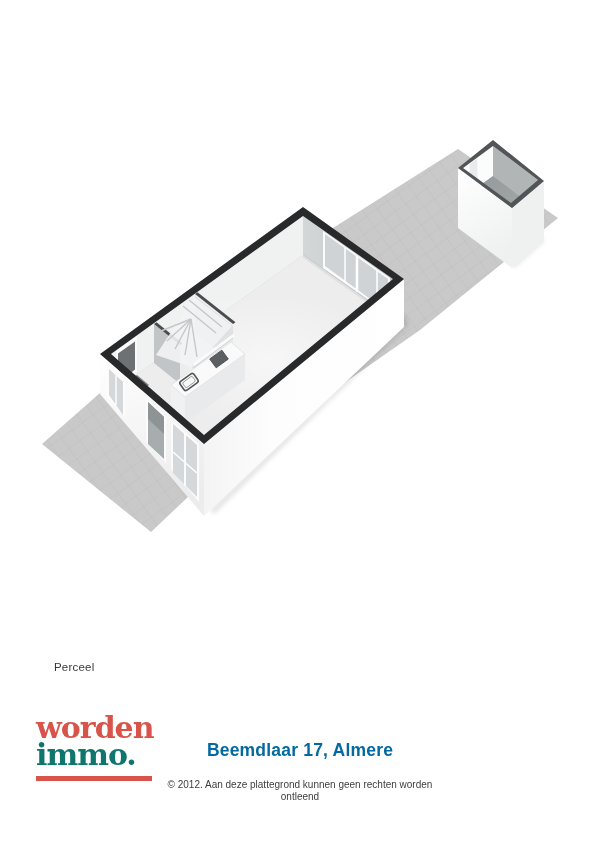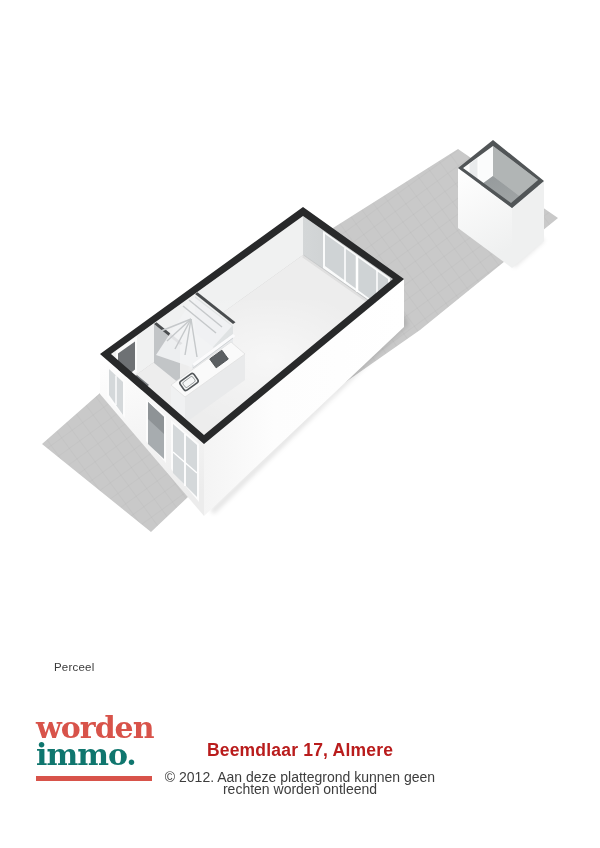--- a/index.html
+++ b/index.html
@@ -15,22 +15,22 @@
   }
   .logo{
     position:absolute;left:36px;top:714px;
     font-family:"DejaVu Serif", serif;font-weight:bold;
     font-size:30px;line-height:27px;letter-spacing:-1px;
   }
   .logo-underline{width:116px;height:5px;margin-top:8px;}
   .footer-text{
     position:absolute;left:150px;top:740px;width:300px;text-align:center;
   }
-  .addr-title{font-size:17.5px;font-weight:bold;color:#b91c1c;letter-spacing:.2px;}
-  .copyright{margin-top:10px;font-size:14px;color:#3d3d3d;line-height:12px;}
+  .addr-title{font-size:17.5px;font-weight:bold;color:#0369a1;letter-spacing:.2px;}
+  .copyright{margin-top:18px;font-size:10px;color:#3d3d3d;line-height:12px;}
 </style>
 </head>
 <body>
 
 <svg class="plan-svg" width="600" height="620" viewBox="0 0 600 620" aria-label="3D plattegrond">
   <defs>
     <pattern id="tiles" width="13" height="13" patternUnits="userSpaceOnUse" patternTransform="rotate(-36)">
       <path d="M0 0H13M0 0V13" stroke="#000000" stroke-opacity="0.045" stroke-width="1" fill="none"></path>
     </pattern>
     <linearGradient id="gradFront" x1="0" y1="0" x2="0.2" y2="1">

